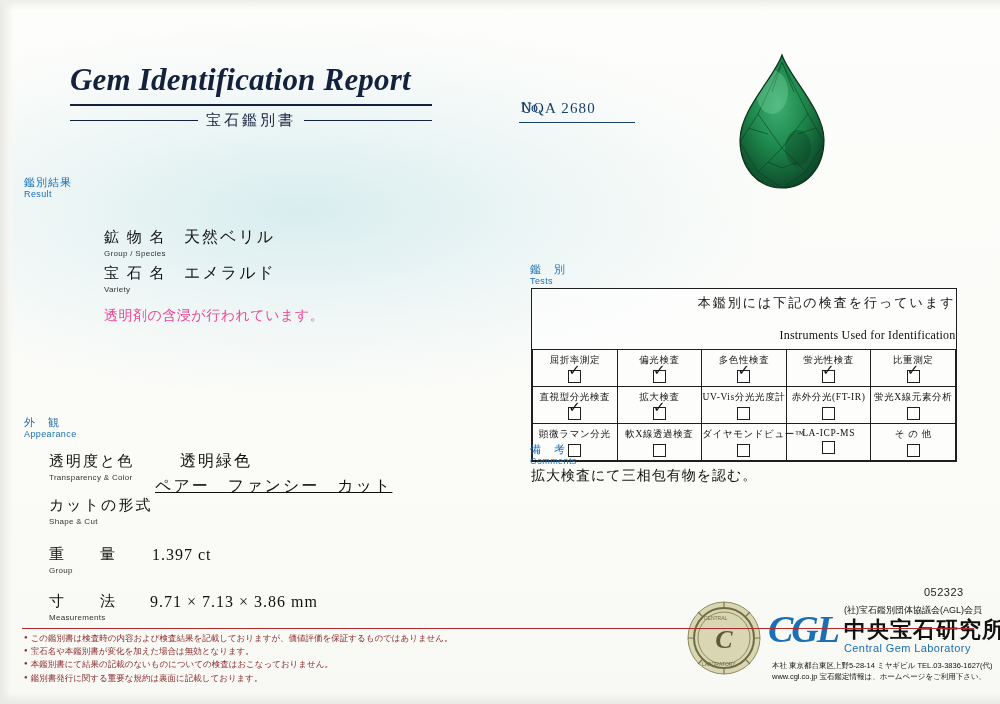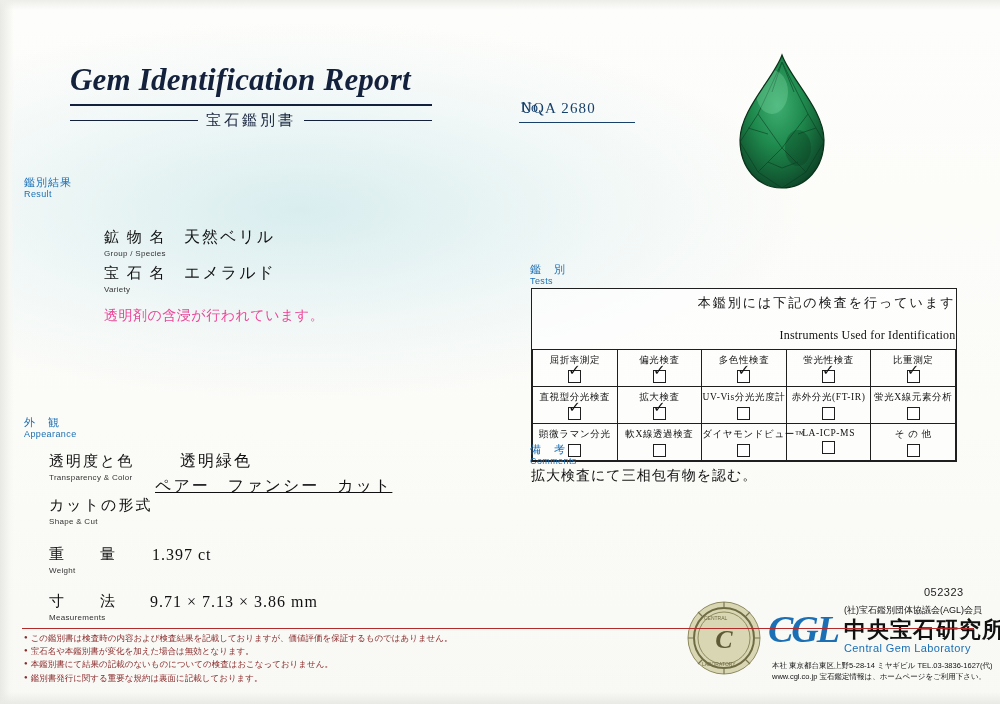--- a/index.html
+++ b/index.html
@@ -386,21 +386,21 @@
   <div class="val" style="left:150px; top:451px;margin-left:30px;">透明緑色</div>
 
   <div class="field" style="left:49px; top:496px;">
     <div class="jp">カットの形式</div>
     <div class="en">Shape &amp; Cut</div>
   </div>
   <div class="val" style="left:155px; top:476px;text-decoration:underline;">ペアー　ファンシー　カット</div>
 
   <div class="field" style="left:49px; top:545px;">
     <div class="jp">重　　量</div>
-    <div class="en">Weight</div>
+    <div class="en">Group</div>
   </div>
   <div class="val mono" style="left:152px; top:546px;">1.397 ct</div>
 
   <div class="field" style="left:49px; top:592px;">
     <div class="jp">寸　　法</div>
     <div class="en">Measurements</div>
   </div>
   <div class="val mono" style="left:150px; top:593px;">9.71 × 7.13 × 3.86 mm</div>
 
   <div id="sec-tests" class="abs sec">

